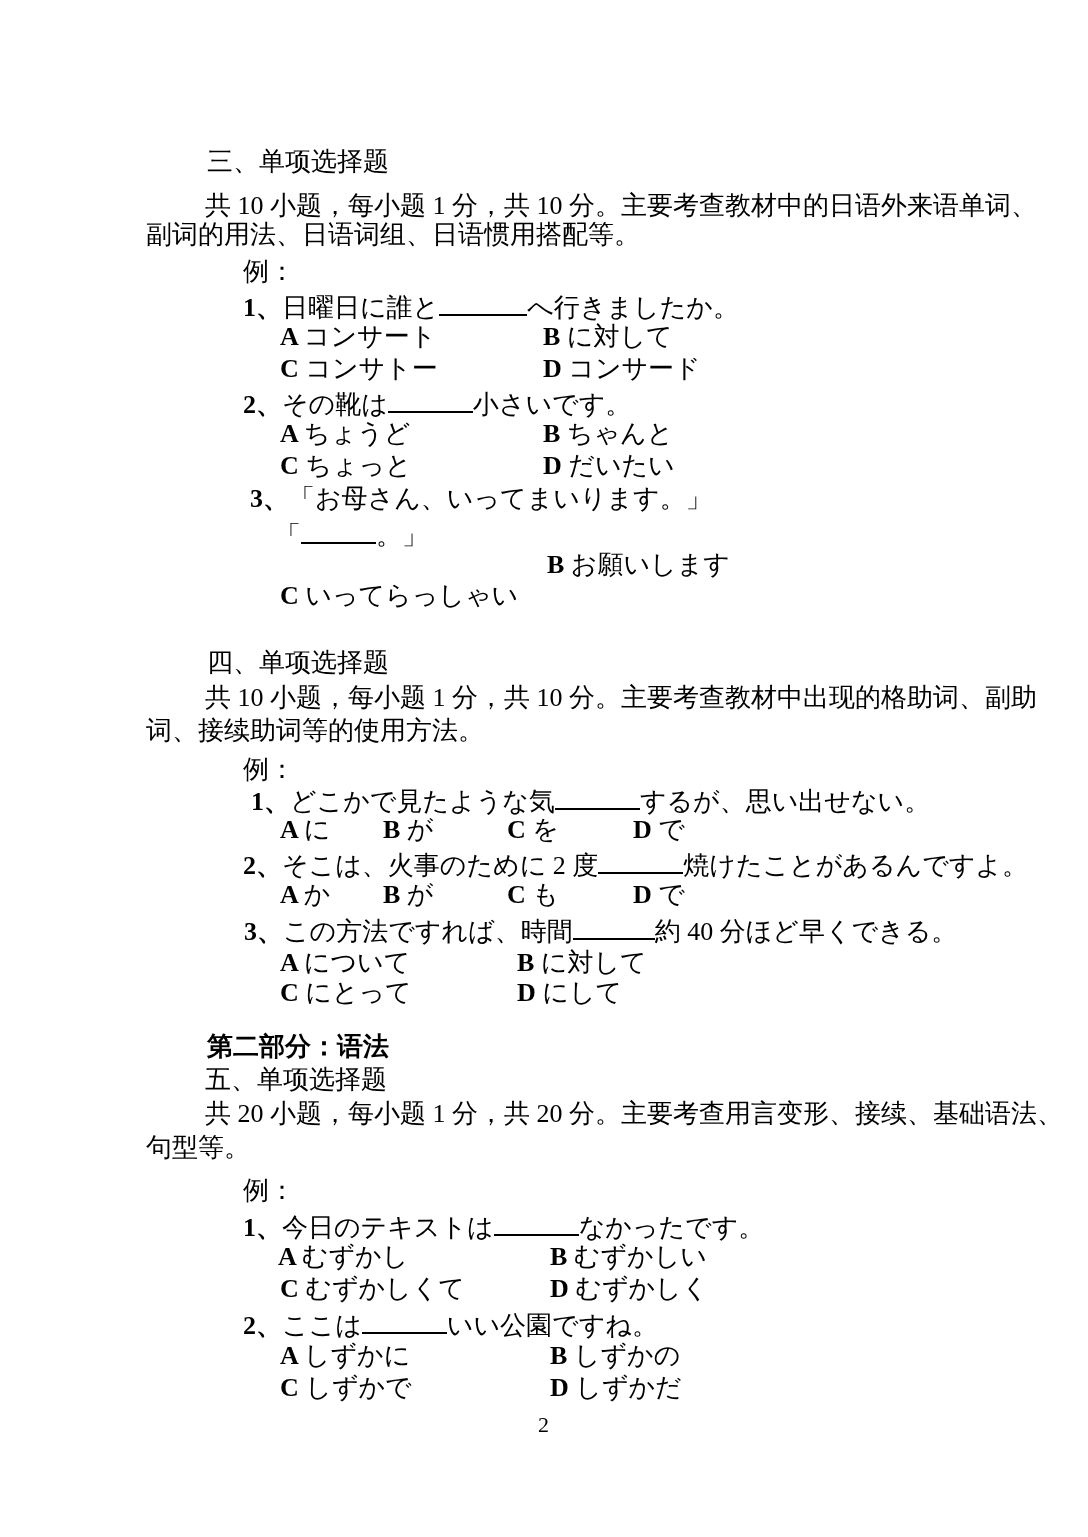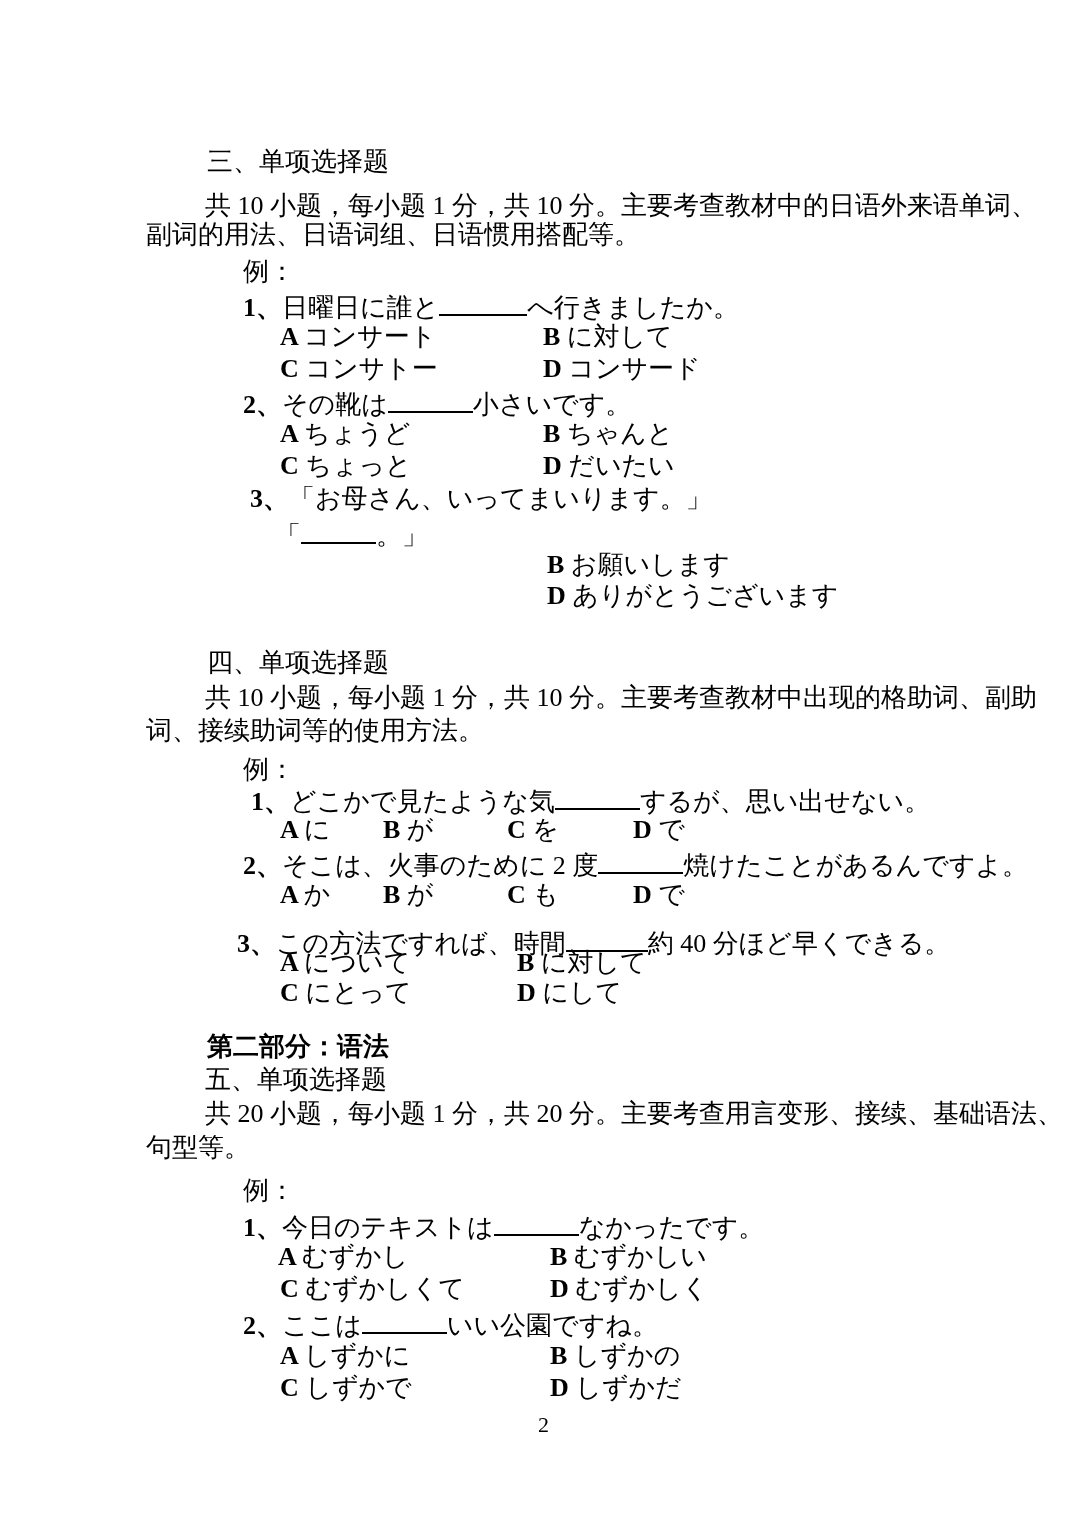--- a/index.html
+++ b/index.html
@@ -37,30 +37,30 @@
       <div class="line" style="top: 257px;"><span class="part" style="left: 243px;"><span>例：</span></span></div>
       <div class="line" style="top: 289px;"><span class="part" style="left: 243px;"><b>1、</b><span>日曜日に誰と</span><span class="blank" style="width: 88px;"></span><span>へ行きましたか。</span></span></div>
       <div class="line" style="top: 322px; padding-left: 48px;"><span class="part" style="left: 280px;"><b>A </b><span>コンサート</span></span><span class="part" style="left: 543px;"><b>B </b><span>に対して</span></span></div>
       <div class="line" style="top: 354px;"><span class="part" style="left: 280px;"><b>C </b><span>コンサトー</span></span><span class="part" style="left: 543px;"><b>D </b><span>コンサード</span></span></div>
       <div class="line" style="top: 386px;"><span class="part" style="left: 243px;"><b>2、</b><span>その靴は</span><span class="blank" style="width: 85px;"></span><span>小さいです。</span></span></div>
       <div class="line" style="top: 419px;"><span class="part" style="left: 280px;"><b>A </b><span>ちょうど</span></span><span class="part" style="left: 543px;"><b>B </b><span>ちゃんと</span></span></div>
       <div class="line" style="top: 451px;"><span class="part" style="left: 280px;"><b>C </b><span>ちょっと</span></span><span class="part" style="left: 543px;"><b>D </b><span>だいたい</span></span></div>
       <div class="line" style="top: 484px;"><span class="part" style="left: 250px;"><b>3、</b><span>「お母さん、いってまいります。」</span></span></div>
       <div class="line" style="top: 517px;"><span class="part" style="left: 275px;"><span>「</span><span class="blank" style="width: 75px;"></span><span>。」</span></span></div>
       <div class="line" style="top: 550px;"><span class="part" style="left: 547px;"><b>B </b><span>お願いします</span></span></div>
-      <div class="line" style="top: 581px;"><span class="part" style="left: 547px;"><b>D </b><span>ありがとうございます</span></span></div>
+      <div class="line" style="top: 581px;"><span class="part" style="left: 280px;"><b>C </b><span>いってらっしゃい</span></span></div>
       <div class="line" style="top: 648px;"><span class="part" style="left: 207px;"><span>四、单项选择题</span></span></div>
       <div class="line" style="top: 683px;"><span class="part" style="left: 205px;"><span>共 10 小题，每小题 1 分，共 10 分。主要考查教材中出现的格助词、副助</span></span></div>
       <div class="line" style="top: 716px;"><span class="part" style="left: 146px;"><span>词、接续助词等的使用方法。</span></span></div>
       <div class="line" style="top: 755px;"><span class="part" style="left: 243px;"><span>例：</span></span></div>
       <div class="line" style="top: 783px; margin-left: 8px;"><span class="part" style="left: 243px;"><b>1、</b><span>どこかで見たような気</span><span class="blank" style="width: 85px;"></span><span>するが、思い出せない。</span></span></div>
       <div class="line" style="top: 815px;"><span class="part" style="left: 280px;"><b>A </b><span>に</span></span><span class="part" style="left: 383px;"><b>B </b><span>が</span></span><span class="part" style="left: 507px;"><b>C </b><span>を</span></span><span class="part" style="left: 633px;"><b>D </b><span>で</span></span></div>
       <div class="line" style="top: 847px;"><span class="part" style="left: 243px;"><b>2、</b><span>そこは、火事のために 2 度</span><span class="blank" style="width: 85px;"></span><span>焼けたことがあるんですよ。</span></span></div>
       <div class="line" style="top: 880px;"><span class="part" style="left: 280px;"><b>A </b><span>か</span></span><span class="part" style="left: 383px;"><b>B </b><span>が</span></span><span class="part" style="left: 507px;"><b>C </b><span>も</span></span><span class="part" style="left: 633px;"><b>D </b><span>で</span></span></div>
-      <div class="line" style="top: 913px;"><span class="part" style="left: 237px; margin-top: 12px;"><b>3、</b><span>この方法ですれば、時間</span><span class="blank" style="width: 82px;"></span><span>約 40 分ほど早くできる。</span></span></div>
+      <div class="line" style="top: 913px;"><span class="part" style="left: 244px;"><b>3、</b><span>この方法ですれば、時間</span><span class="blank" style="width: 82px;"></span><span>約 40 分ほど早くできる。</span></span></div>
       <div class="line" style="top: 948px;"><span class="part" style="left: 280px;"><b>A </b><span>について</span></span><span class="part" style="left: 517px;"><b>B </b><span>に対して</span></span></div>
       <div class="line" style="top: 978px;"><span class="part" style="left: 280px;"><b>C </b><span>にとって</span></span><span class="part" style="left: 517px;"><b>D </b><span>にして</span></span></div>
       <div class="line bold" style="top: 1032px;"><span class="part" style="left: 207px;"><span>第二部分：语法</span></span></div>
       <div class="line" style="top: 1065px;"><span class="part" style="left: 205px;"><span>五、单项选择题</span></span></div>
       <div class="line" style="top: 1099px;"><span class="part" style="left: 205px;"><span>共 20 小题，每小题 1 分，共 20 分。主要考查用言变形、接续、基础语法、</span></span></div>
       <div class="line" style="top: 1133px;"><span class="part" style="left: 146px;"><span>句型等。</span></span></div>
       <div class="line" style="top: 1176px;"><span class="part" style="left: 243px;"><span>例：</span></span></div>
       <div class="line" style="top: 1209px;"><span class="part" style="left: 243px;"><b>1、</b><span>今日のテキストは</span><span class="blank" style="width: 85px;"></span><span>なかったです。</span></span></div>
       <div class="line" style="top: 1242px;"><span class="part" style="left: 278px;"><b>A </b><span>むずかし</span></span><span class="part" style="left: 550px;"><b>B </b><span>むずかしい</span></span></div>
       <div class="line" style="top: 1274px; padding-left: 37px;"><span class="part" style="left: 280px;"><b>C </b><span>むずかしくて</span></span><span class="part" style="left: 550px;"><b>D </b><span>むずかしく</span></span></div>

